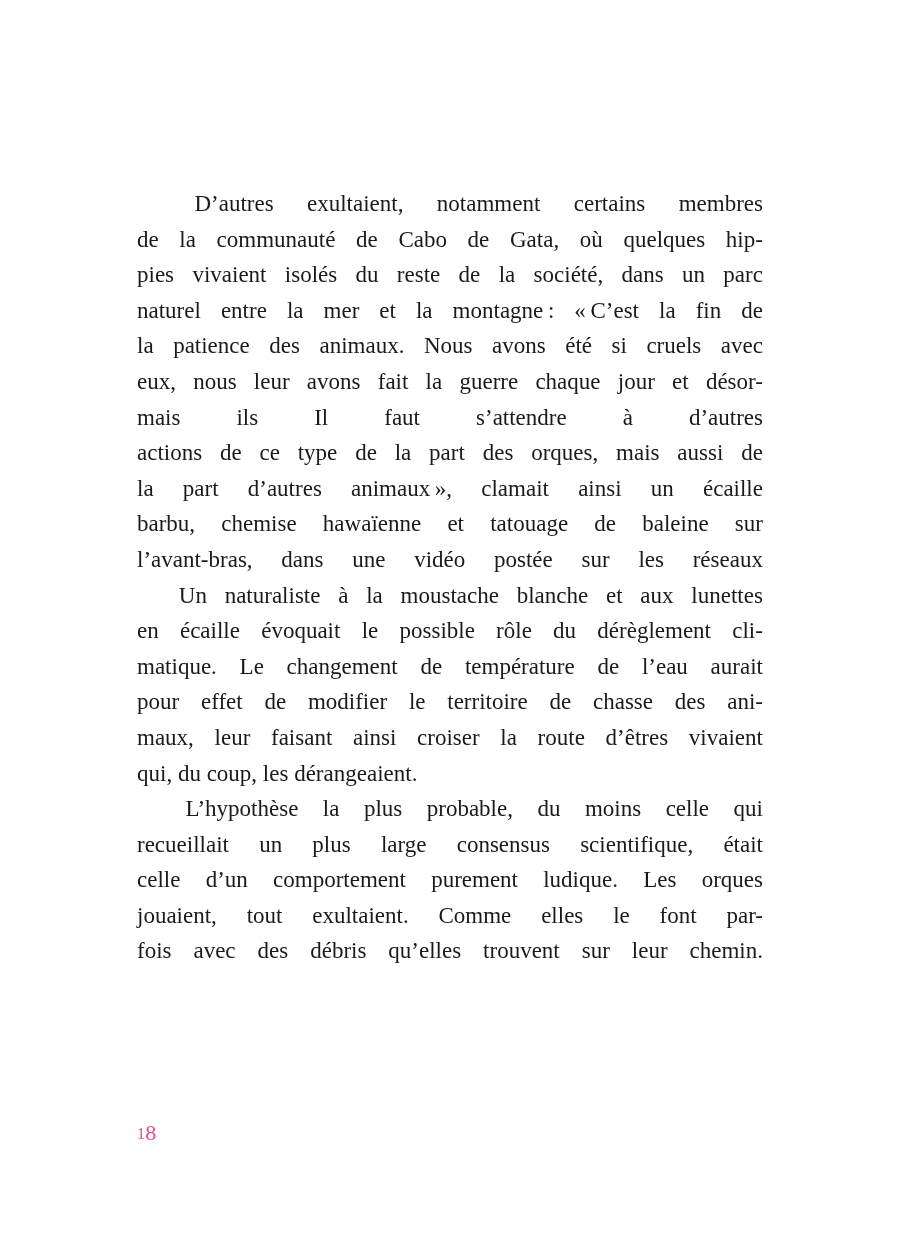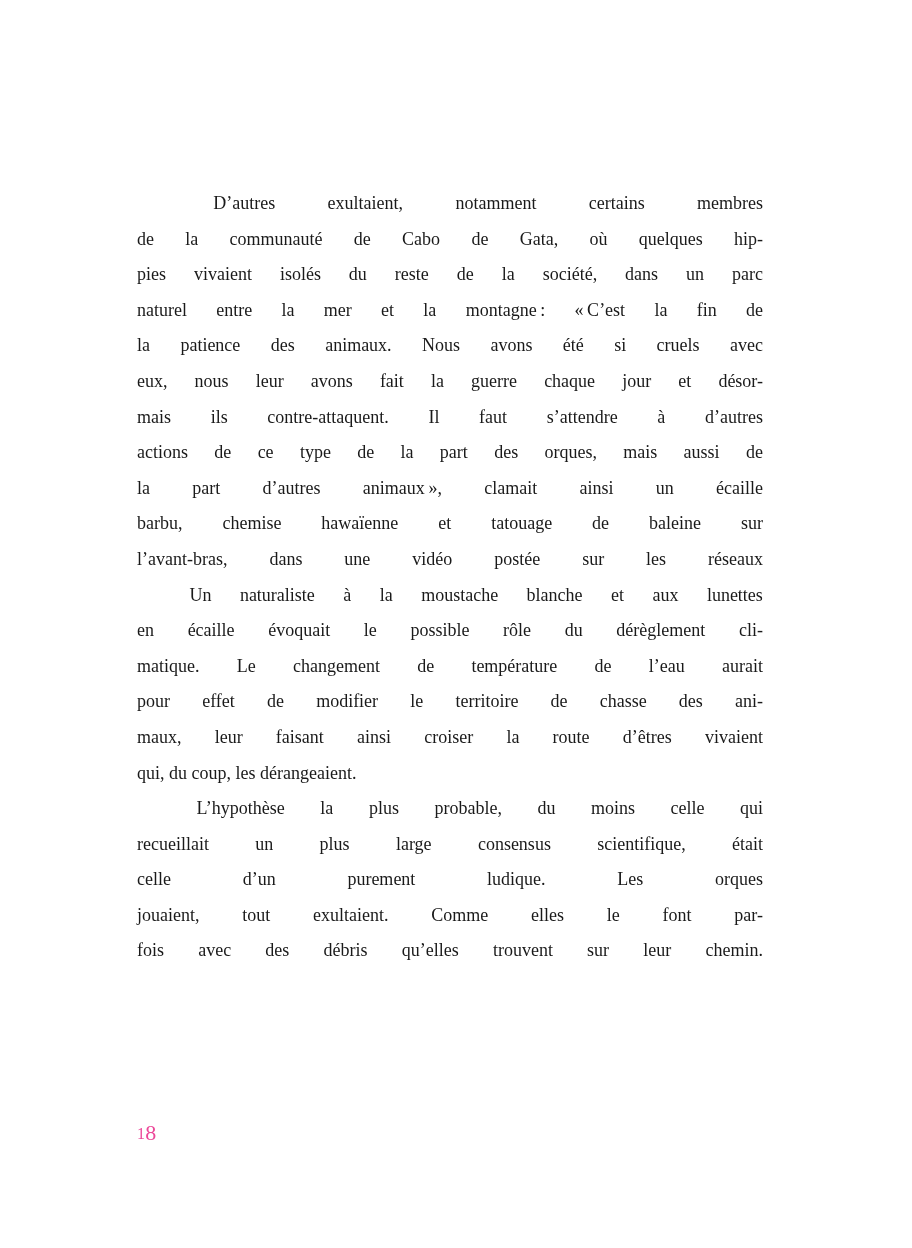--- a/index.html
+++ b/index.html
@@ -33,21 +33,21 @@
     left: 137px;
     top: 186px;
     width: 626px;
   }
 
   
   .line {
     display: flex;
     height: 35.6px;
     line-height: 35.6px;
-    font-size: 18px;
+    font-size: 23px;
     white-space: pre;
     overflow: visible;
     align-items: flex-end;
   }
   
   .line.just {
     justify-content: space-between;
   }
   
   .line.last {
@@ -89,38 +89,38 @@
 <div class="page">
 
   <div class="textblock" id="textblock">
       <div>
         <div class="line just"><span class="indent"></span><span class="w">D’autres</span><span class="w">exultaient,</span><span class="w">notamment</span><span class="w">certains</span><span class="w">membres</span></div>
         <div class="line just"><span class="w">de</span><span class="w">la</span><span class="w">communauté</span><span class="w">de</span><span class="w">Cabo</span><span class="w">de</span><span class="w">Gata,</span><span class="w">où</span><span class="w">quelques</span><span class="w">hip-</span></div>
         <div class="line just"><span class="w">pies</span><span class="w">vivaient</span><span class="w">isolés</span><span class="w">du</span><span class="w">reste</span><span class="w">de</span><span class="w">la</span><span class="w">société,</span><span class="w">dans</span><span class="w">un</span><span class="w">parc</span></div>
         <div class="line just"><span class="w">naturel</span><span class="w">entre</span><span class="w">la</span><span class="w">mer</span><span class="w">et</span><span class="w">la</span><span class="w">montagne :</span><span class="w">« C’est</span><span class="w">la</span><span class="w">fin</span><span class="w">de</span></div>
         <div class="line just"><span class="w">la</span><span class="w">patience</span><span class="w">des</span><span class="w">animaux.</span><span class="w">Nous</span><span class="w">avons</span><span class="w">été</span><span class="w">si</span><span class="w">cruels</span><span class="w">avec</span></div>
         <div class="line just"><span class="w">eux,</span><span class="w">nous</span><span class="w">leur</span><span class="w">avons</span><span class="w">fait</span><span class="w">la</span><span class="w">guerre</span><span class="w">chaque</span><span class="w">jour</span><span class="w">et</span><span class="w">désor-</span></div>
-        <div class="line just"><span class="w">mais</span><span class="w">ils</span><span class="w">contre-attaquent.</span><span class="w">Il</span><span class="w">faut</span><span class="w">s’attendre</span><span class="w">à</span><span class="w">d’autres</span></div>
+        <div class="line just"><span class="w">mais</span><span class="w">ils</span><span class="w">Il</span><span class="w">faut</span><span class="w">s’attendre</span><span class="w">à</span><span class="w">d’autres</span></div>
         <div class="line just"><span class="w">actions</span><span class="w">de</span><span class="w">ce</span><span class="w">type</span><span class="w">de</span><span class="w">la</span><span class="w">part</span><span class="w">des</span><span class="w">orques,</span><span class="w">mais</span><span class="w">aussi</span><span class="w">de</span></div>
         <div class="line just"><span class="w">la</span><span class="w">part</span><span class="w">d’autres</span><span class="w">animaux »,</span><span class="w">clamait</span><span class="w">ainsi</span><span class="w">un</span><span class="w">écaille</span></div>
         <div class="line just"><span class="w">barbu,</span><span class="w">chemise</span><span class="w">hawaïenne</span><span class="w">et</span><span class="w">tatouage</span><span class="w">de</span><span class="w">baleine</span><span class="w">sur</span></div>
         <div class="line just"><span class="w">l’avant-bras,</span><span class="w">dans</span><span class="w">une</span><span class="w">vidéo</span><span class="w">postée</span><span class="w">sur</span><span class="w">les</span><span class="w">réseaux</span></div>
       </div>
       <div>
         <div class="line just"><span class="indent"></span><span class="w">Un</span><span class="w">naturaliste</span><span class="w">à</span><span class="w">la</span><span class="w">moustache</span><span class="w">blanche</span><span class="w">et</span><span class="w">aux</span><span class="w">lunettes</span></div>
         <div class="line just"><span class="w">en</span><span class="w">écaille</span><span class="w">évoquait</span><span class="w">le</span><span class="w">possible</span><span class="w">rôle</span><span class="w">du</span><span class="w">dérèglement</span><span class="w">cli-</span></div>
         <div class="line just"><span class="w">matique.</span><span class="w">Le</span><span class="w">changement</span><span class="w">de</span><span class="w">température</span><span class="w">de</span><span class="w">l’eau</span><span class="w">aurait</span></div>
         <div class="line just"><span class="w">pour</span><span class="w">effet</span><span class="w">de</span><span class="w">modifier</span><span class="w">le</span><span class="w">territoire</span><span class="w">de</span><span class="w">chasse</span><span class="w">des</span><span class="w">ani-</span></div>
         <div class="line just"><span class="w">maux,</span><span class="w">leur</span><span class="w">faisant</span><span class="w">ainsi</span><span class="w">croiser</span><span class="w">la</span><span class="w">route</span><span class="w">d’êtres</span><span class="w">vivaient</span></div>
         <div class="line last"><span class="w">qui, du coup, les dérangeaient.</span></div>
       </div>
       <div>
         <div class="line just"><span class="indent"></span><span class="w">L’hypothèse</span><span class="w">la</span><span class="w">plus</span><span class="w">probable,</span><span class="w">du</span><span class="w">moins</span><span class="w">celle</span><span class="w">qui</span></div>
         <div class="line just"><span class="w">recueillait</span><span class="w">un</span><span class="w">plus</span><span class="w">large</span><span class="w">consensus</span><span class="w">scientifique,</span><span class="w">était</span></div>
-        <div class="line just"><span class="w">celle</span><span class="w">d’un</span><span class="w">purement</span><span class="w">ludique.</span><span class="w">Les</span><span class="w">orques</span></div>
+        <div class="line just"><span class="w">celle</span><span class="w">d’un</span><span class="w">comportement</span><span class="w">purement</span><span class="w">ludique.</span><span class="w">Les</span><span class="w">orques</span></div>
         <div class="line just"><span class="w">jouaient,</span><span class="w">tout</span><span class="w">exultaient.</span><span class="w">Comme</span><span class="w">elles</span><span class="w">le</span><span class="w">font</span><span class="w">par-</span></div>
         <div class="line just"><span class="w">fois</span><span class="w">avec</span><span class="w">des</span><span class="w">débris</span><span class="w">qu’elles</span><span class="w">trouvent</span><span class="w">sur</span><span class="w">leur</span><span class="w">chemin.</span></div>
       </div>
     </div>
 
   <div class="folio" id="folio"><span class="digit-one">1</span><span>8</span></div>
 
 </div>
 
 </body></html>

